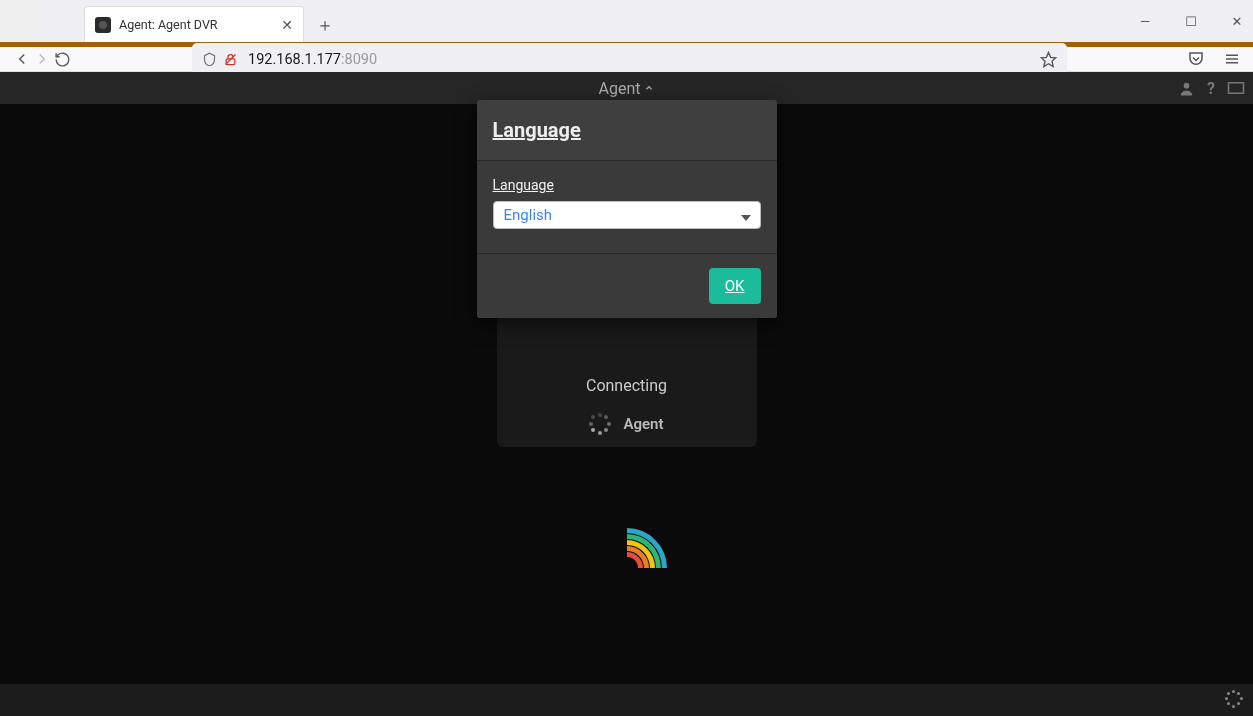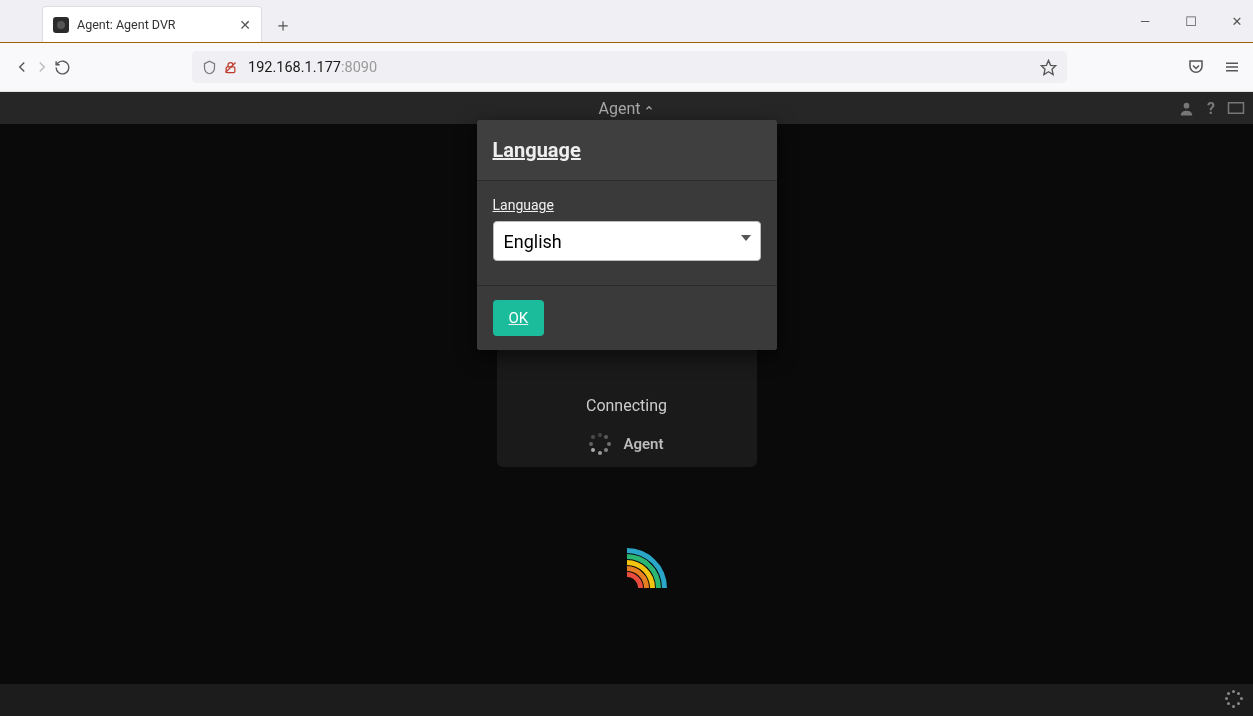--- a/index.html
+++ b/index.html
@@ -1,29 +1,29 @@
 <!DOCTYPE html>
 <html><head>
 <meta charset="utf-8">
 <style>
   * { box-sizing: border-box; margin: 0; padding: 0; font-family: -apple-system, BlinkMacSystemFont, "Segoe UI", Roboto, Arial, sans-serif; }
   html, body { width: 1253px; height: 716px; overflow: hidden; background: #f0f0f0; }
 
   
   .chrome { display: flex; flex-direction: column; height: 100%; }
-  .tabstrip { height: 42px; background: #f0f0f4; display: flex; align-items: flex-end; padding: 6px 6px 0 42px; position: relative; }
+  .tabstrip { height: 42px; background: #f0f0f4; display: flex; align-items: flex-end; padding: 6px 6px 0 42px; position: relative; margin-left: 42px; }
   .tab { height: 36px; background: #fff; border: 1px solid #ddd; border-bottom: none; border-radius: 4px 4px 0 0; display: flex; align-items: center; padding: 0 10px; gap: 8px; width: 220px; font-size: 12.5px; color: #333; }
   .tab .favicon { width: 16px; height: 16px; background: #2b2b2b; border-radius: 3px; display: flex; align-items: center; justify-content: center; }
   .tab .favicon::after { content: ""; width: 8px; height: 8px; border-radius: 50%; background: #555; }
   .tab .close { margin-left: auto; color: #555; font-size: 14px; line-height: 1; cursor: pointer; }
   .newtab { margin-left: 12px; color: #555; font-size: 18px; line-height: 1; cursor: pointer; padding-bottom: 8px; }
   .wincontrols { position: absolute; right: 4px; top: 0; height: 42px; display: flex; align-items: center; gap: 22px; color: #555; }
   .wincontrols span { font-size: 13px; cursor: pointer; width: 24px; text-align: center; }
 
-  .toolbar { height: 50px; background: #f9f9fb; border-top: 1px solid #a16207; border-bottom: 1px solid #e0e0e0; display: flex; align-items: center; padding: 0 12px; }
+  .toolbar { height: 30px; background: #f9f9fb; border-top: 5px solid #a16207; border-bottom: 1px solid #e0e0e0; display: flex; align-items: center; padding: 0 12px; }
   .nav-icn { width: 20px; height: 20px; display: flex; align-items: center; justify-content: center; color: #5a5a5a; cursor: pointer; }
   .nav-icn.disabled { color: #bdbdbd; cursor: default; }
   .urlbox { flex: 1; margin: 0 120px 0 120px; height: 32px; background: #f0f0f4; border-radius: 5px; display: flex; align-items: center; padding: 0 10px; gap: 10px; color: #333; font-size: 14px; }
   .urlbox .sec { color: #888; display: flex; gap: 6px; align-items: center; }
   .urlbox .addr { flex: 1; font-size: 14.5px; color: #1a1a1a; }
   .urlbox .addr .port { color: #9a9a9a; }
   .urlbox .star { color: #5a5a5a; cursor: pointer; }
   .right-icns { display: flex; gap: 18px; color: #555; }
   .right-icns span { cursor: pointer; }
 
@@ -68,24 +68,24 @@
   .footer-spinner span:nth-child(5){ top:15px; left:7px;}
   .footer-spinner span:nth-child(6){ top:12px; left:2px;}
   .footer-spinner span:nth-child(7){ top:7px; left:0;}
   .footer-spinner span:nth-child(8){ top:2px; left:2px;}
 
   
   .modal { position: absolute; left: 50%; top: 28px; transform: translateX(-50%); width: 300px; background: #3a3a3a; box-shadow: 0 6px 20px rgba(0,0,0,0.6); border-radius: 3px; overflow: hidden; color: #eee; text-decoration: underline; }
   .modal-header { padding: 18px 16px; font-size: 20px; font-weight: 700; background: #3f3f3f; border-bottom: 1px solid #2a2a2a; }
   .modal-body { padding: 16px 16px 24px; background: #3a3a3a; border-bottom: 1px solid #2a2a2a; }
   .field-label { font-size: 14px; color: #f0f0f0; margin-bottom: 8px; display: block; }
-  .select { width: 100%; height: 40px; background: #fff; border: 1px solid #bbb; border-radius: 4px; padding: 0 28px 0 10px; font-size: 18px; color: #000000; appearance: none; position: relative; }
+  .select { width: 100%; height: 28px; background: #fff; border: 1px solid #bbb; border-radius: 4px; padding: 0 28px 0 10px; font-size: 15px; color: #3b82f6; appearance: none; position: relative; }
   .select-wrap { position: relative; }
   .select-wrap::after { content: ""; position: absolute; right: 10px; top: 14px; width: 0; height: 0; border-left: 5px solid transparent; border-right: 5px solid transparent; border-top: 6px solid #555; pointer-events: none; }
-  .modal-footer { padding: 14px 16px; background: #3a3a3a; display: flex; }
+  .modal-footer { padding: 14px 16px; background: #3a3a3a; display: flex; justify-content: flex-end; }
   .btn-ok { background: #1abc9c; color: #fff; border: none; border-radius: 4px; padding: 9px 16px; font-size: 15px; cursor: pointer; }
 
   svg { display: block; }
 </style>
 </head>
 <body>
 
 <div class="chrome">
 
   <div class="tabstrip">

